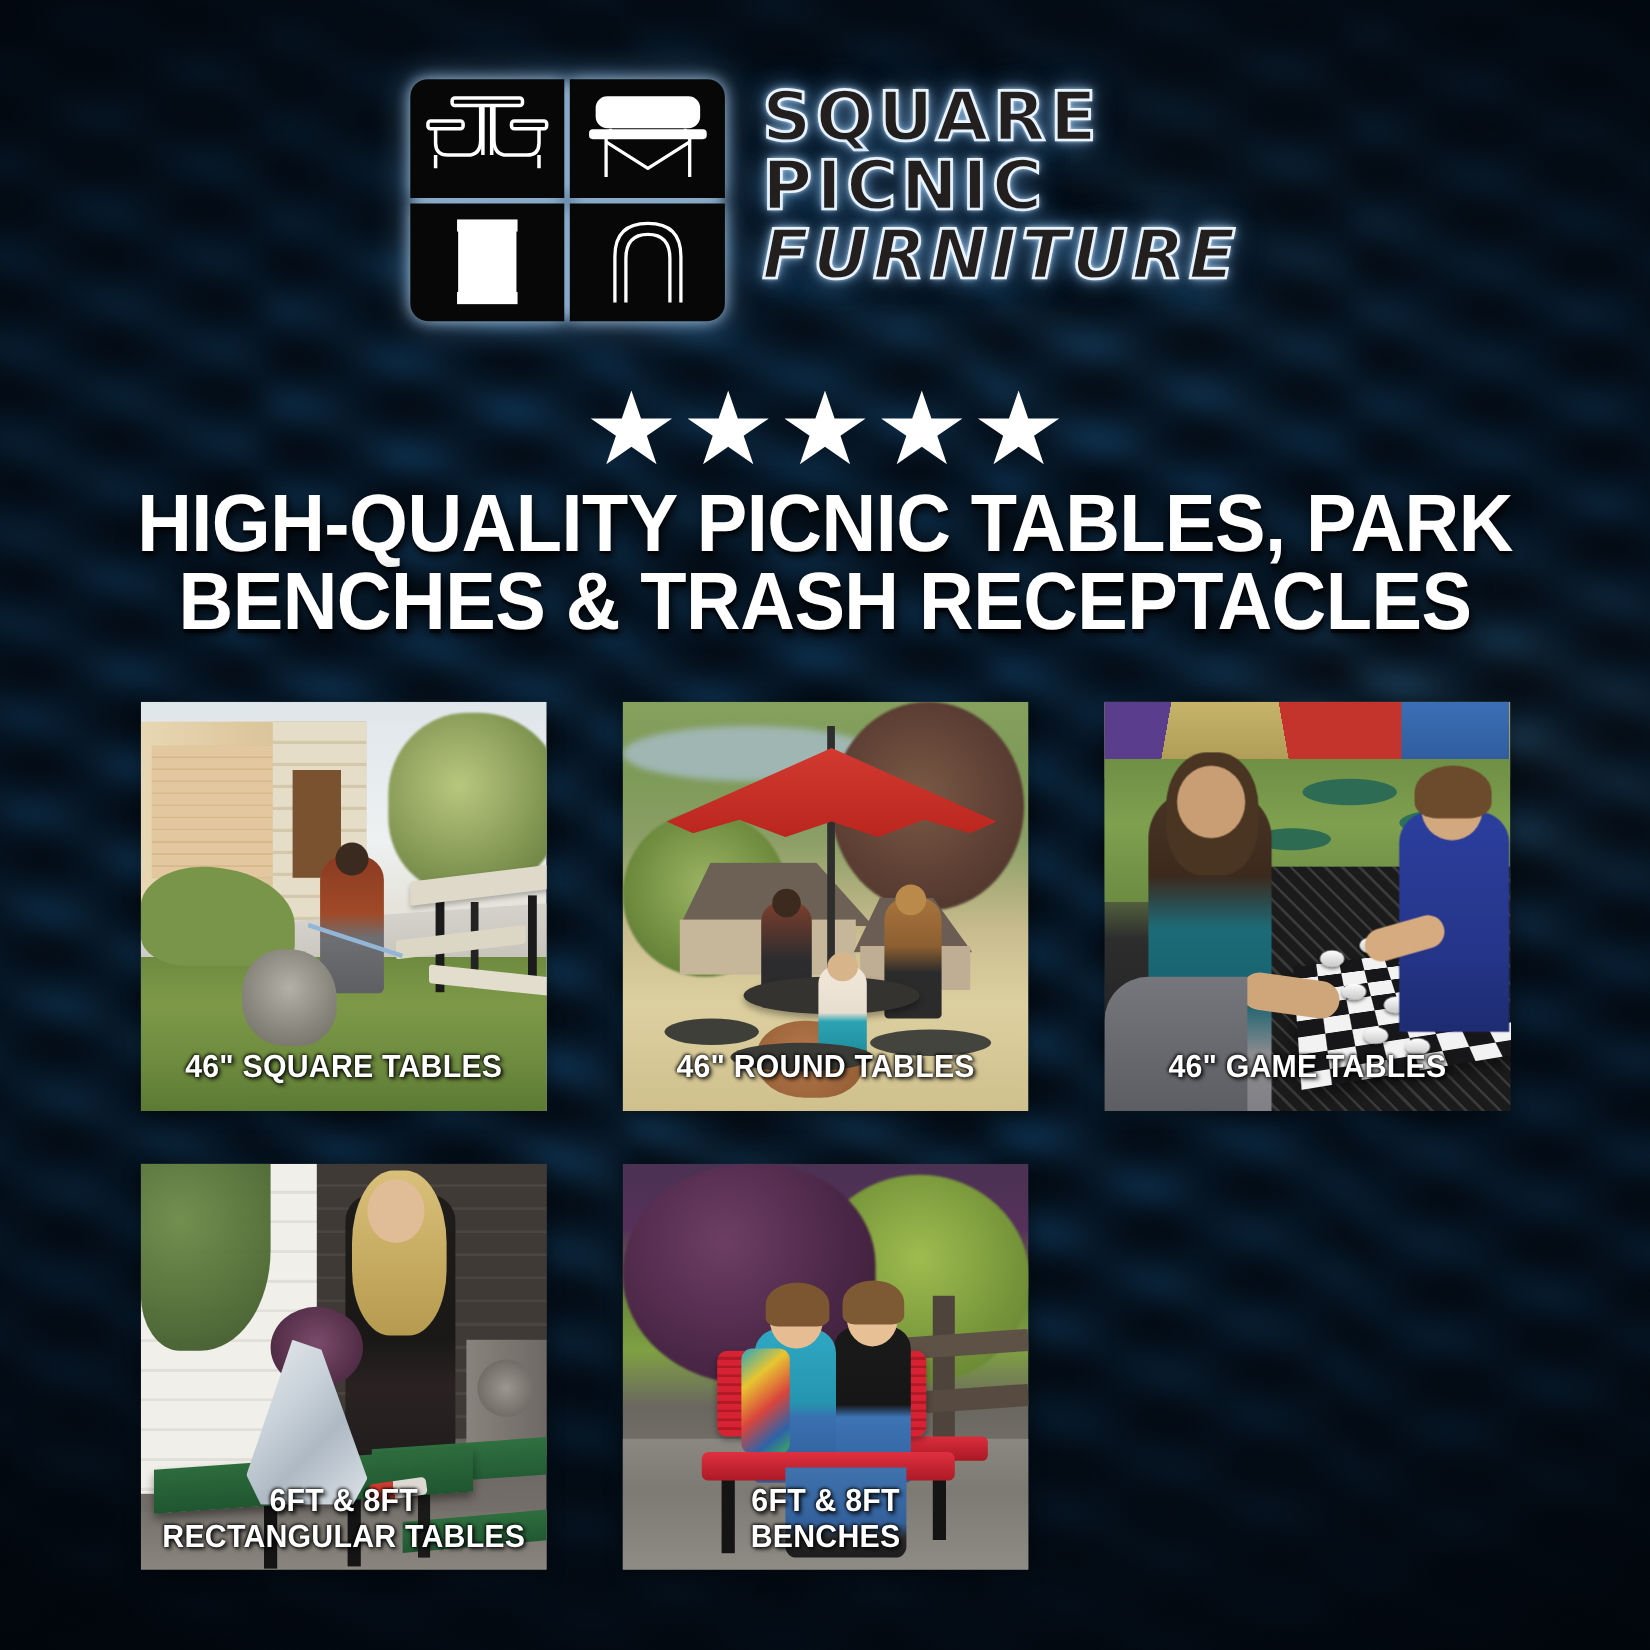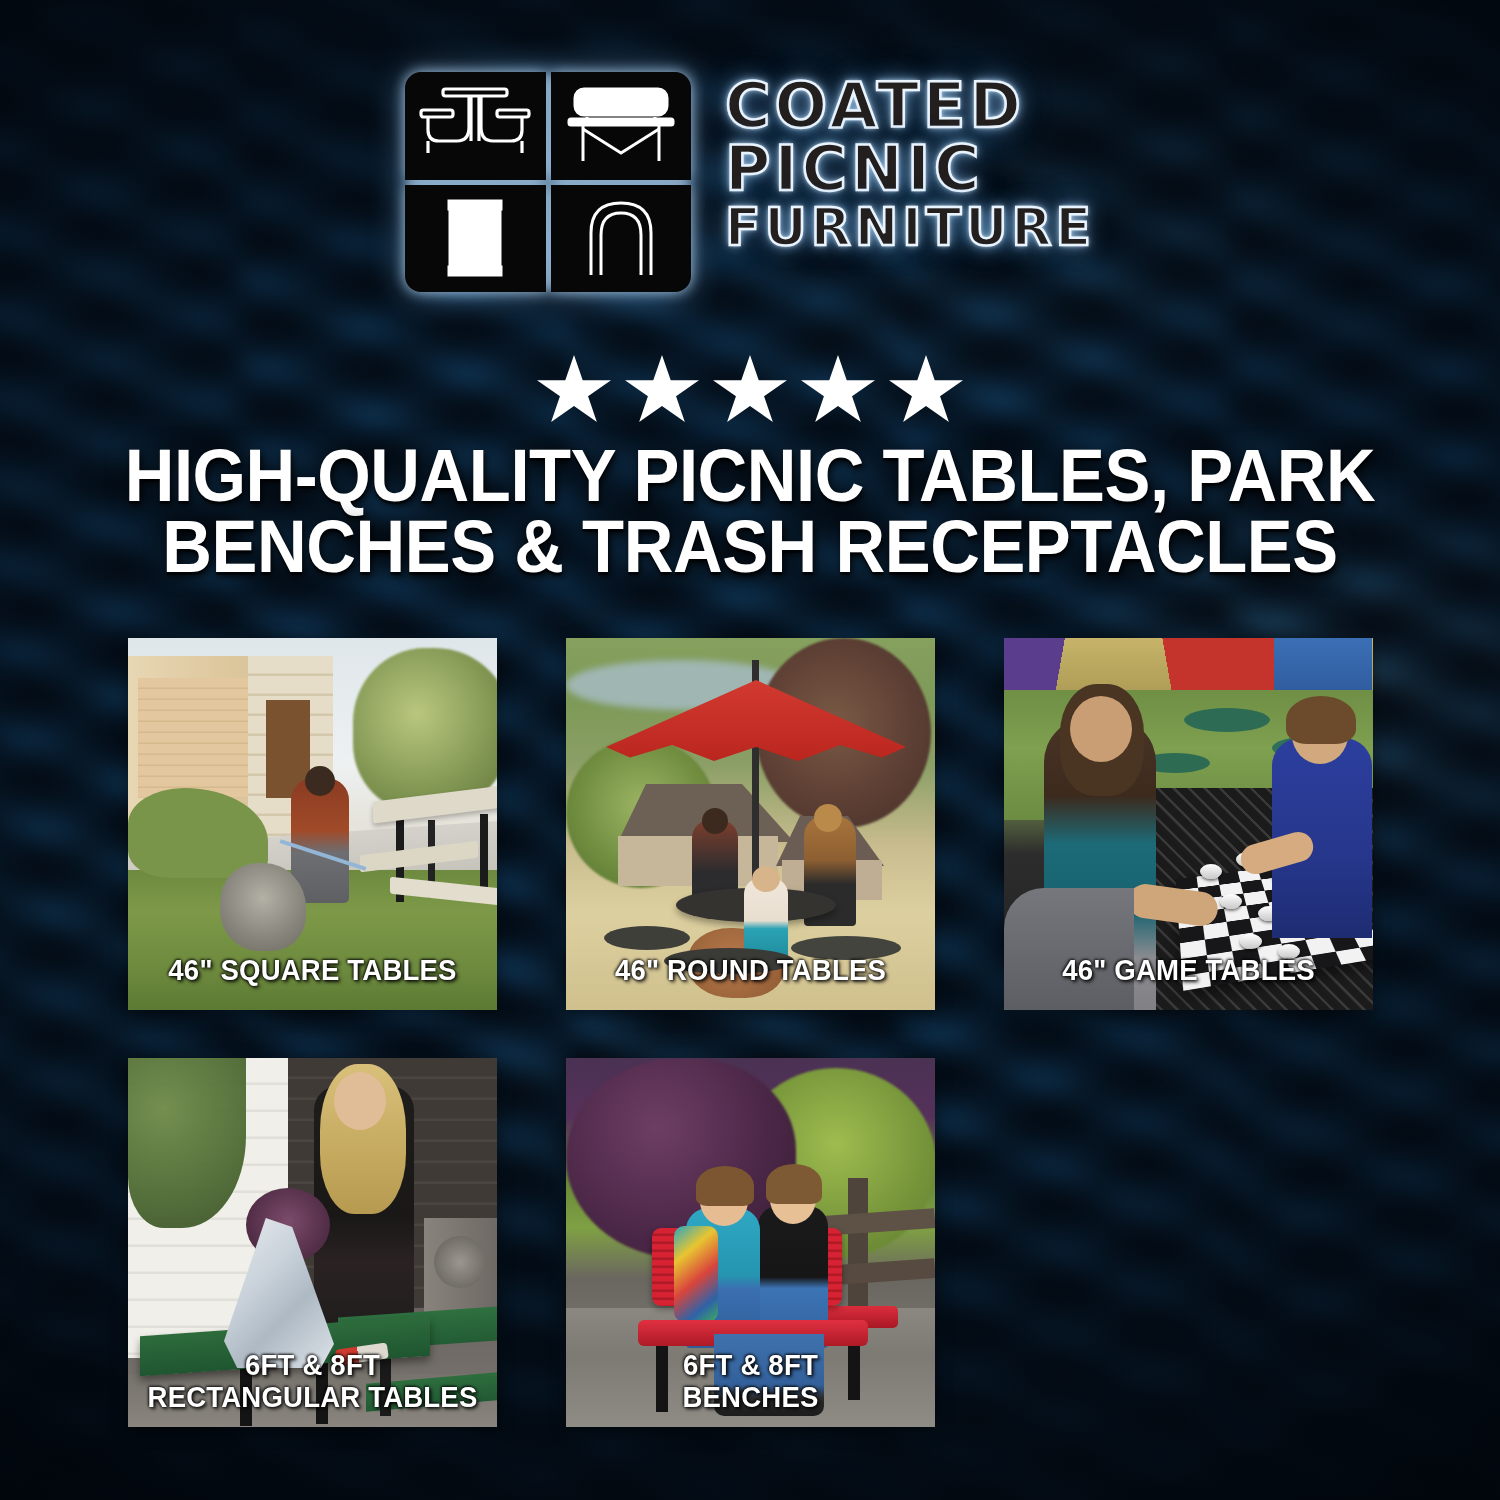--- a/index.html
+++ b/index.html
@@ -121,21 +121,21 @@
     color: #231f1e;
     -webkit-text-stroke: 2.5px #e9f4ff;
     text-shadow:
       0 0 4px rgba(225,242,255,0.95),
       0 0 11px rgba(165,210,250,0.85),
       0 0 22px rgba(110,170,225,0.55),
       0 0 34px rgba(70,130,190,0.35);
     white-space: nowrap;
   }
   .logo-word.w2 { font-size: 62px; }
-  .logo-word.w3 { font-size: 52px; }
+  .logo-word.w3 { font-size: 62px; font-style: italic; }
 
   
   .stars {
     position: absolute;
     top: 355px;
     left: 0;
     width: 1500px;
     text-align: center;
     display: flex;
     justify-content: center;
@@ -396,21 +396,21 @@
           <g fill="none" stroke="#ffffff" stroke-width="3" stroke-linejoin="round">
             <path d="M26 80 L26 38 Q26 8 56 8 Q86 8 86 38 L86 80"></path>
             <path d="M36 80 L36 40 Q36 18 56 18 Q76 18 76 40 L76 80"></path>
           </g>
         </svg>
       </div>
 
     </div>
 
     <div class="logo-words">
-      <div class="logo-word w1">COATED</div>
+      <div class="logo-word w1">SQUARE</div>
       <div class="logo-word w2">PICNIC</div>
       <div class="logo-word w3">FURNITURE</div>
     </div>
 
   </div>
 
   <div class="stars">
     <div class="star"></div>
     <div class="star"></div>
     <div class="star"></div>

